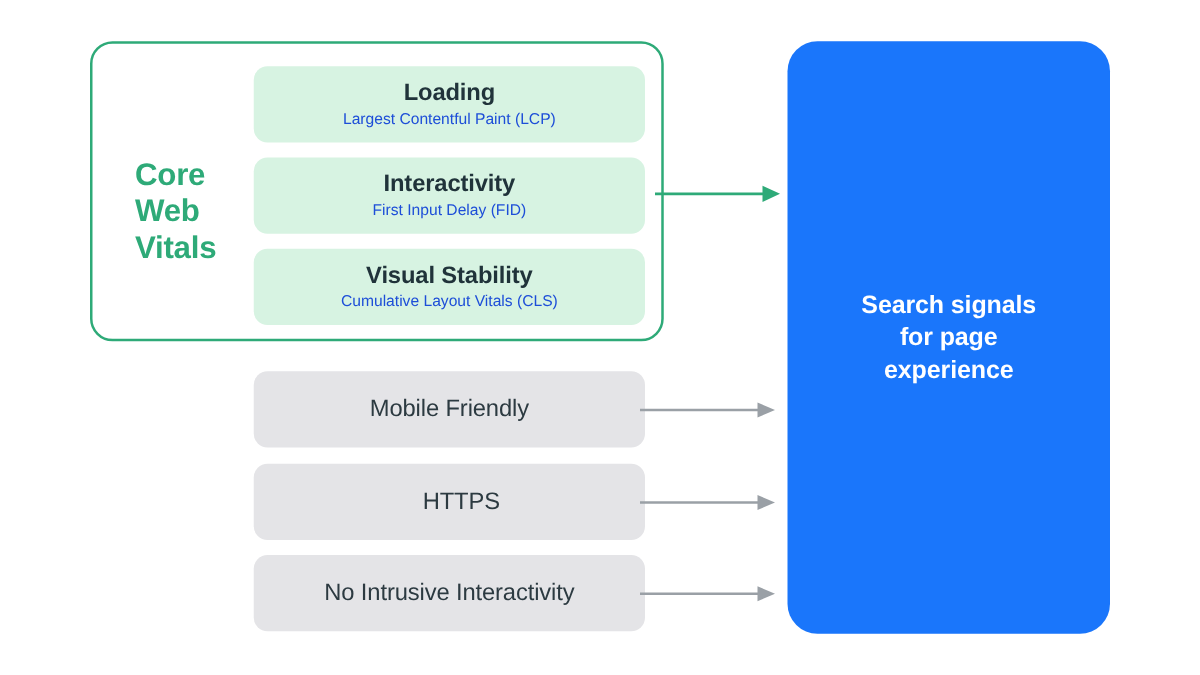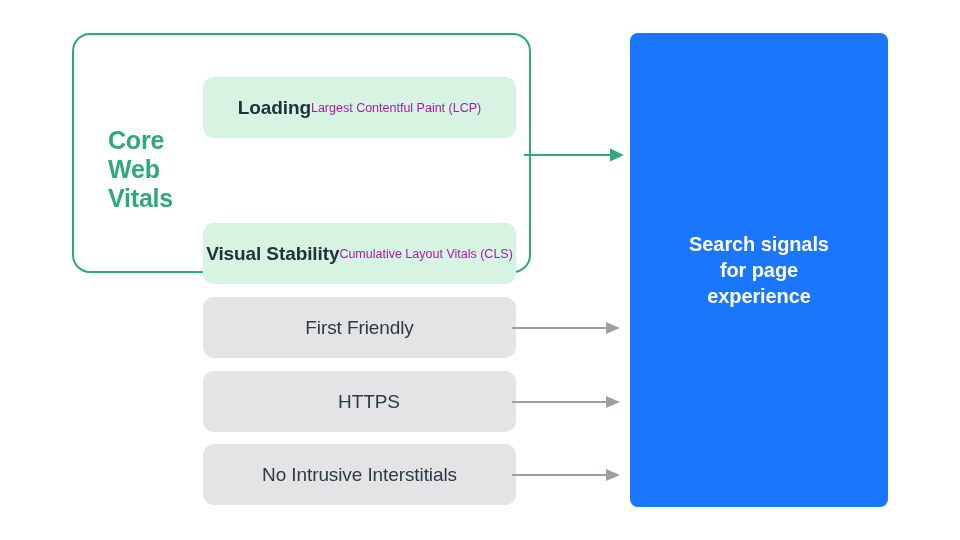--- a/index.html
+++ b/index.html
@@ -34,37 +34,37 @@
 
   
   .metric-card{
     position:absolute;
     left:203px;
     width:313px;
     height:61px;
     background:#d7f3e2;
     border-radius:11px;
     display:flex;
+    flex-direction:column;
     align-items:center;
     justify-content:center;
-    margin-top:24px;
   }
   .metric-card.c0{ top:53px; }
   .metric-card.c1{ top:126px; }
   .metric-card.c2{ top:199px; }
 
   .metric-title{
     color:#20333a;
     font-size:19px;
     font-weight:700;
     line-height:23px;
     letter-spacing:-0.1px;
   }
   .metric-sub{
-    color:#a21caf;
+    color:#1d4ed8;
     font-size:12.5px;
     font-weight:400;
     line-height:17px;
     margin-top:1px;
   }
 
   
   .grey-box{
     position:absolute;
     left:203px;
@@ -94,21 +94,21 @@
   .arrow-grey.a0{ left:512px; top:316px; }
   .arrow-grey.a1{ left:512px; top:390px; }
   .arrow-grey.a2{ left:512px; top:463px; }
 
   
   .blue-panel{
     position:absolute;
     left:630px; top:33px;
     width:258px; height:474px;
     background:#1a76fb;
-    border-radius:8px;
+    border-radius:24px;
     display:flex;
     align-items:center;
     justify-content:center;
   }
   .blue-text{
     color:#ffffff;
     font-size:20px;
     font-weight:700;
     line-height:26px;
     text-align:center;
@@ -126,36 +126,40 @@
 
   <div class="cwv-title" style="white-space:pre-line;">Core
 Web
 Vitals</div>
 
   <div class="metric-card c0">
     <div class="metric-title">Loading</div>
     <div class="metric-sub">Largest Contentful Paint (LCP)</div>
   </div>
 
+  <div class="metric-card c1">
+    <div class="metric-title">Interactivity</div>
+    <div class="metric-sub">First Input Delay (FID)</div>
+  </div>
 
   <div class="metric-card c2">
     <div class="metric-title">Visual Stability</div>
     <div class="metric-sub">Cumulative Layout Vitals (CLS)</div>
   </div>
 
   <div class="grey-box g0">
-    <div class="grey-label">First Friendly</div>
+    <div class="grey-label">Mobile Friendly</div>
   </div>
 
   <div class="grey-box g1">
     <div class="grey-label">HTTPS</div>
   </div>
 
   <div class="grey-box g2">
-    <div class="grey-label">No Intrusive Interstitials</div>
+    <div class="grey-label">No Intrusive Interactivity</div>
   </div>
 
   <svg class="arrow arrow-green" width="104" height="26" viewBox="0 0 104 26">
     <line x1="0" y1="13" x2="88" y2="13" stroke="#2eaa78" stroke-width="2.2"></line>
     <polygon points="86,6.5 100,13 86,19.5" fill="#2eaa78"></polygon>
   </svg>
 
   <svg class="arrow arrow-grey a0" width="112" height="24" viewBox="0 0 112 24">
     <line x1="0" y1="12" x2="96" y2="12" stroke="#9aa0a6" stroke-width="2"></line>
     <polygon points="94,6 108,12 94,18" fill="#9aa0a6"></polygon>

